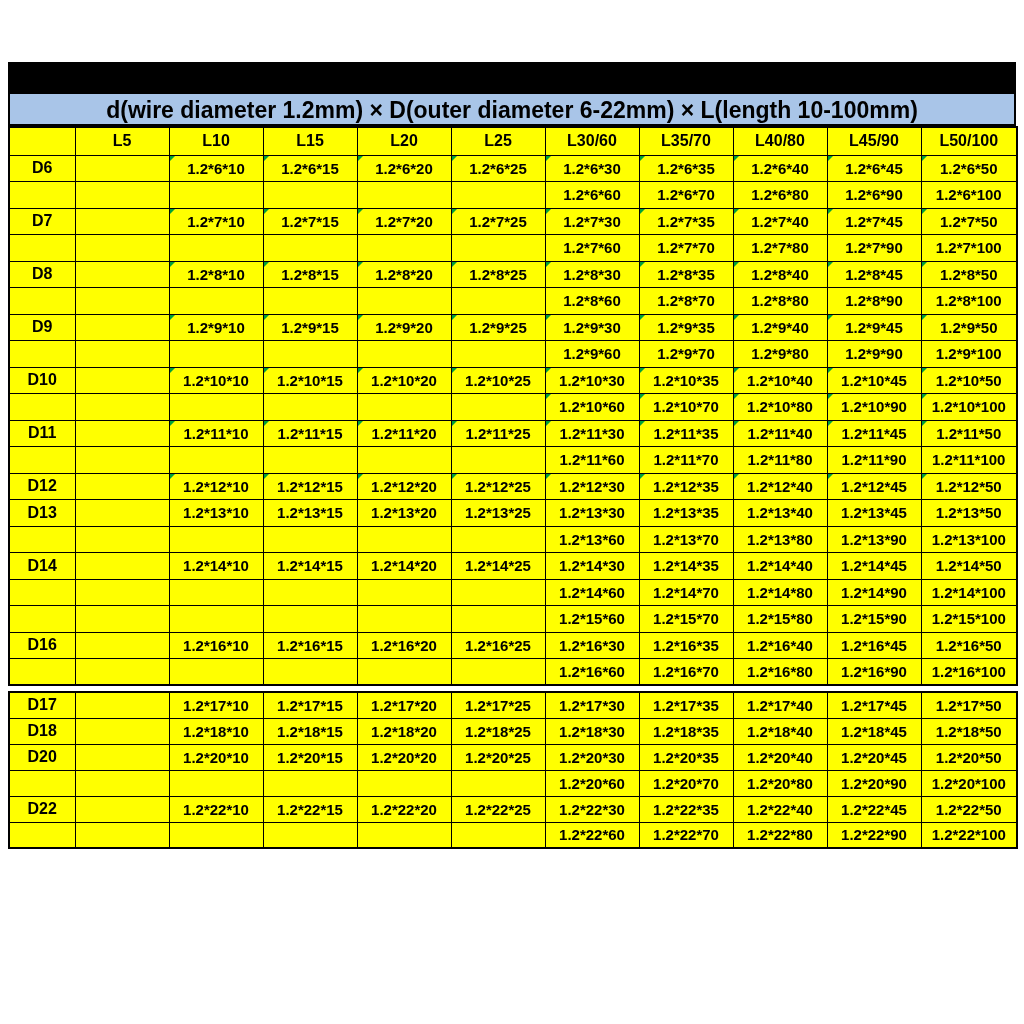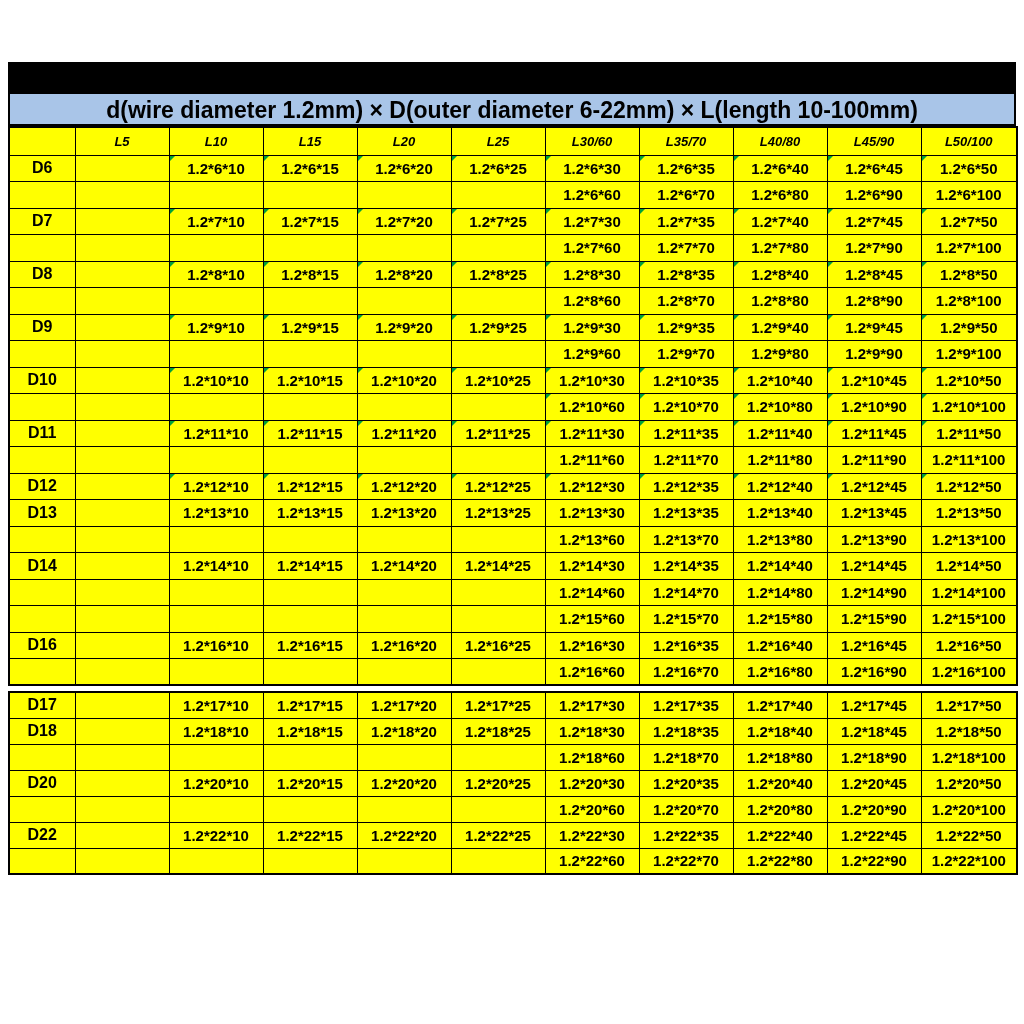--- a/index.html
+++ b/index.html
@@ -28,21 +28,21 @@
     border-collapse:collapse;table-layout:fixed;width:1008px;
     background:var(--table-bg);border:2px solid var(--border-c);
   }
   table.lower{margin-top:5px;}
   th,td{
     box-sizing:border-box;border:1px solid var(--border-c);
     padding:0 4px;text-align:center;vertical-align:middle;
     font-weight:bold;font-size:15px;white-space:nowrap;overflow:hidden;
     position:relative;
   }
-  thead th{height:28px;font-size:13px;font-style:italic;}
+  thead th{height:28px;font-size:16px;}
   table.upper tbody td{height:26.5px;}
   table.lower tbody td{height:26px;}
   td.rowlabel{font-size:16px;}
   .corner-mark{
     position:absolute;top:0;left:0;width:0;height:0;
     border-top:5px solid var(--mark-c);border-right:5px solid transparent;
     display:block;
   }
 </style>
 </head>
@@ -381,33 +381,20 @@
             <td>1.2*18*15</td>
             <td>1.2*18*20</td>
             <td>1.2*18*25</td>
             <td>1.2*18*30</td>
             <td>1.2*18*35</td>
             <td>1.2*18*40</td>
             <td>1.2*18*45</td>
             <td>1.2*18*50</td>
           </tr>
           <tr>
-            <td class="rowlabel"></td>
-            <td></td>
-            <td></td>
-            <td></td>
-            <td></td>
-            <td></td>
-            <td>1.2*18*60</td>
-            <td>1.2*18*70</td>
-            <td>1.2*18*80</td>
-            <td>1.2*18*90</td>
-            <td>1.2*18*100</td>
-          </tr>
-          <tr>
             <td class="rowlabel">D20</td>
             <td></td>
             <td>1.2*20*10</td>
             <td>1.2*20*15</td>
             <td>1.2*20*20</td>
             <td>1.2*20*25</td>
             <td>1.2*20*30</td>
             <td>1.2*20*35</td>
             <td>1.2*20*40</td>
             <td>1.2*20*45</td>

